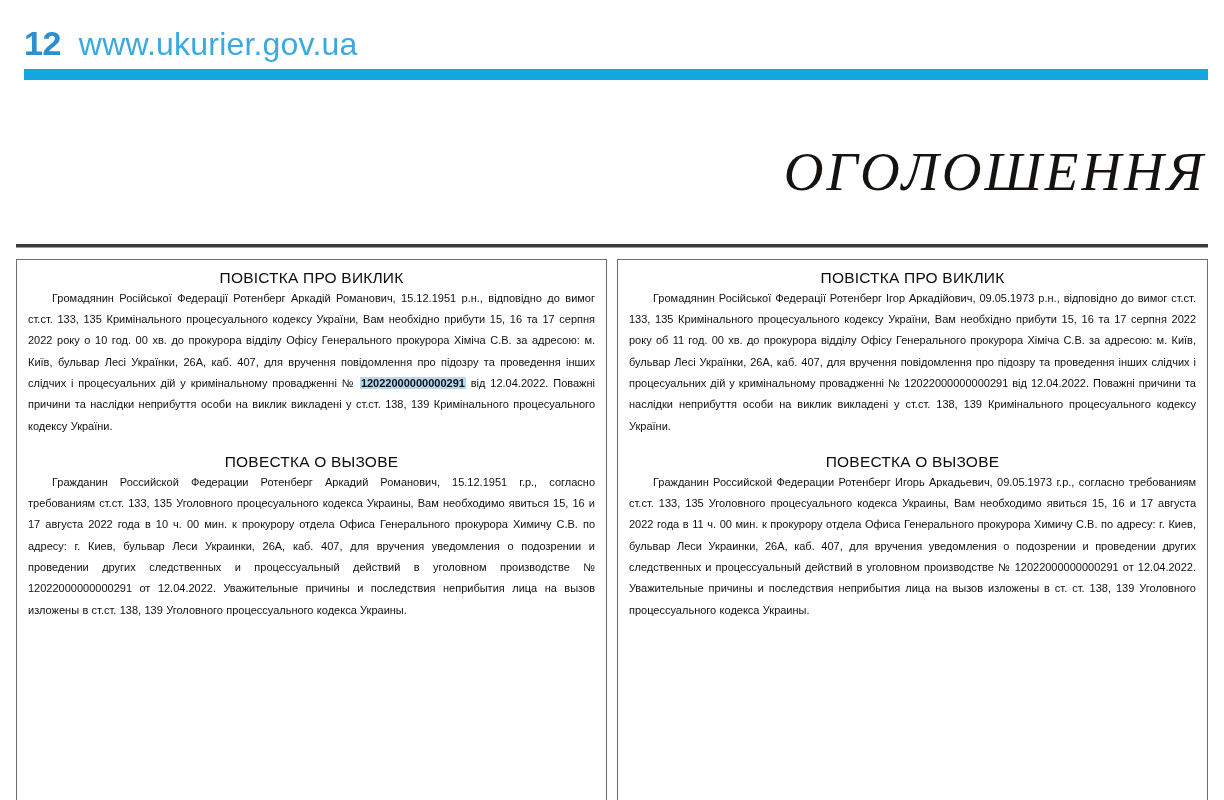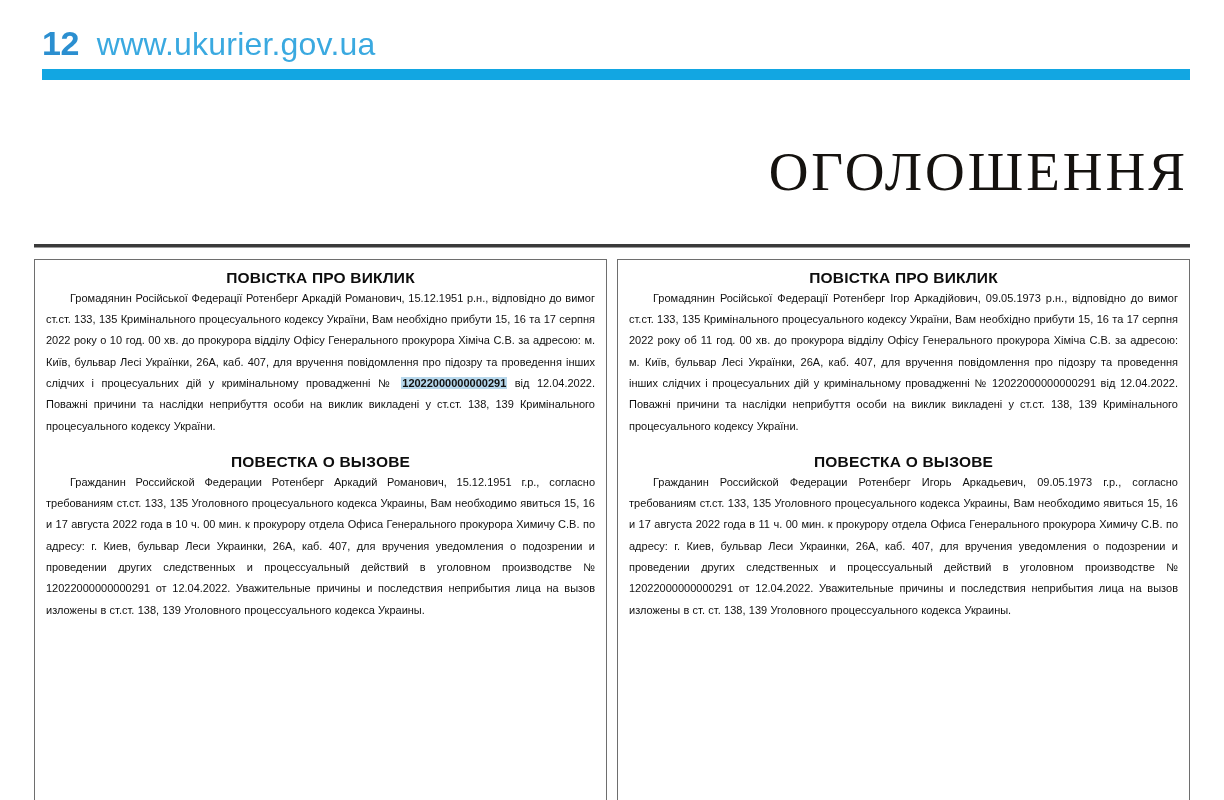--- a/index.html
+++ b/index.html
@@ -15,21 +15,21 @@
     font-family: "Liberation Sans", "DejaVu Sans", sans-serif;
     color: #111111;
     -webkit-font-smoothing: antialiased;
   }
 
   .page {
     position: relative;
     width: 1224px;
     height: 800px;
     box-sizing: border-box;
-    padding: 0 34px;
+    padding: 0 16px;
   }
 
   
   .masthead {
     display: flex;
     align-items: baseline;
     gap: 18px;
     padding-top: 26px;
     padding-left: 8px;
   }
@@ -61,20 +61,21 @@
     padding-right: 2px;
   }
   .section-title {
     display: inline-block;
     font-family: "Liberation Serif", "DejaVu Serif", serif;
     font-size: 55px;
     line-height: 1.02;
     letter-spacing: 3px;
     color: #15120f;
     font-weight: normal;
+    font-style: italic;
   }
   .dark-rule {
     margin-top: 7px;
     height: 3px;
     background: #3a3a3a;
     border-bottom: 1px solid #9a9a9a;
   }
 
   
   .notices {
@@ -89,21 +90,21 @@
     padding: 9px 11px 4px 11px;
     height: 612px;
     overflow: hidden;
     position: relative;
     background: #ffffff;
   }
 
   .notice-heading {
     text-align: center;
     font-size: 15.5px;
-    font-weight: bold;
+    font-weight: normal;
     letter-spacing: 0.2px;
     margin: 0 0 1px 0;
     color: #0d0d0d;
   }
   .notice-heading.ru {
     margin-top: 16px;
   }
 
   .notice-body {
     font-size: 11px;

